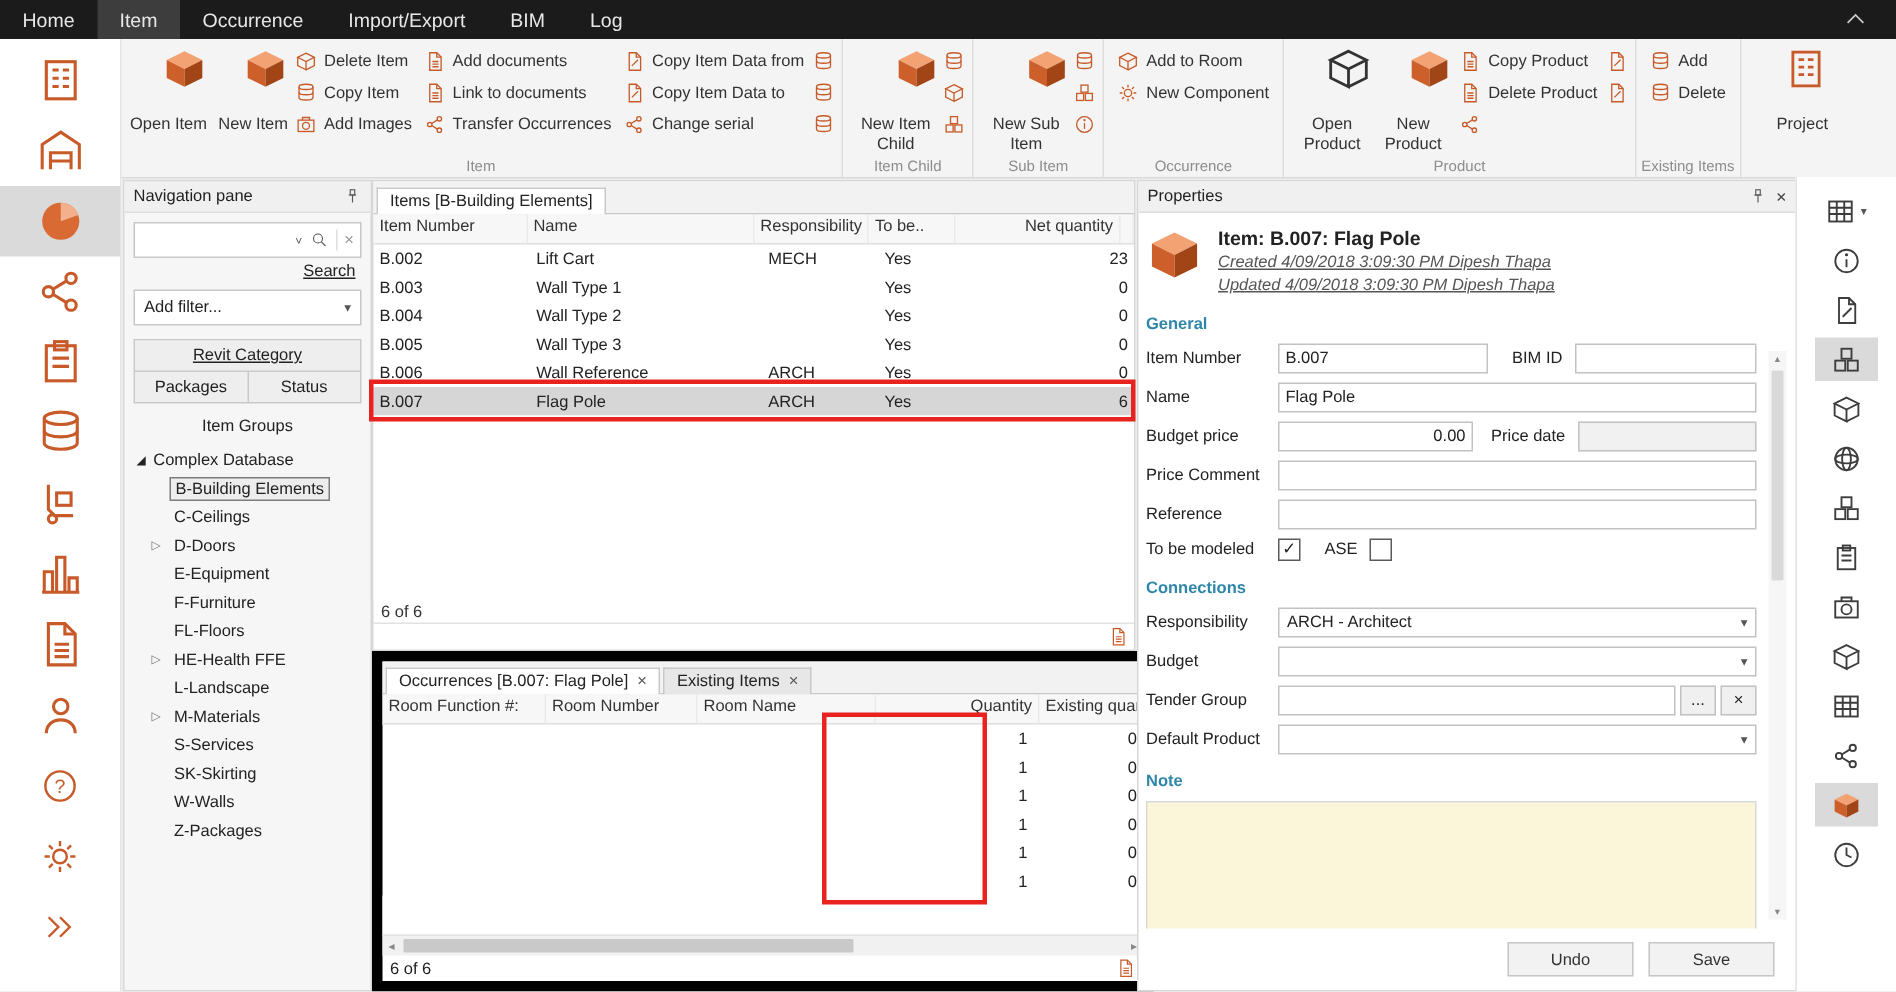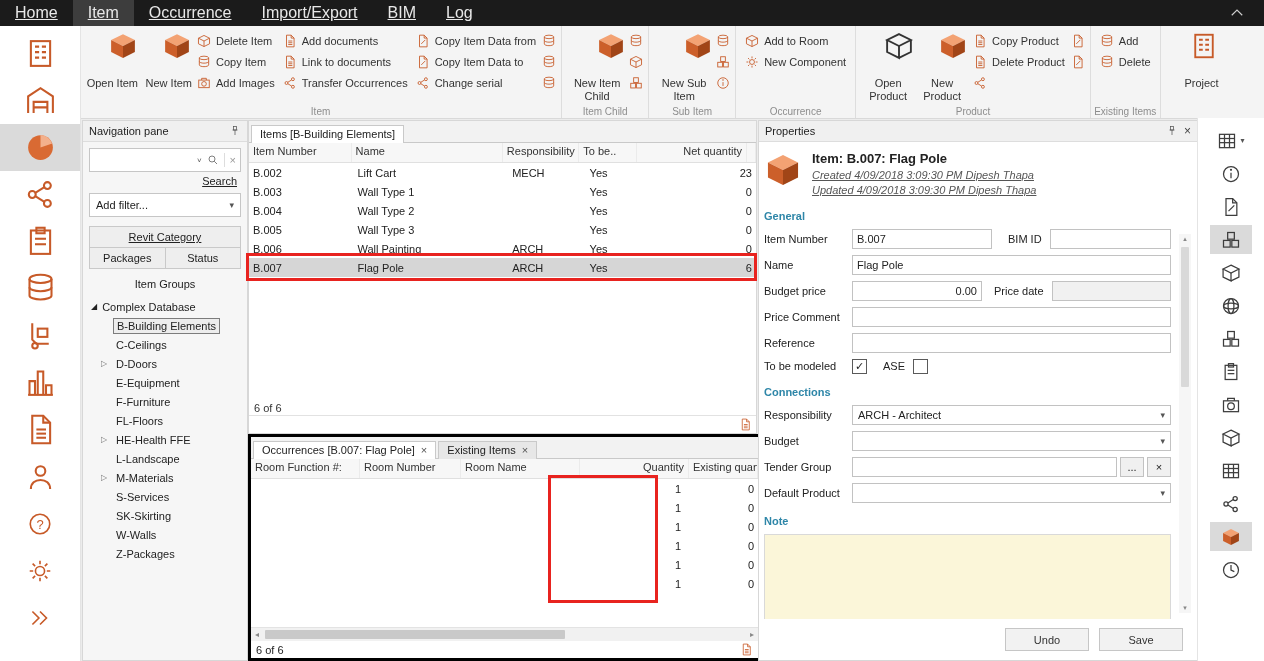--- a/index.html
+++ b/index.html
@@ -3,21 +3,21 @@
 <meta charset="utf-8">
 <style>
   html,body{margin:0;padding:0;}
   body{width:1264px;height:661px;position:relative;overflow:hidden;background:#ececec;
        font-family:"Liberation Sans",sans-serif;font-size:11px;color:#222;}
   svg{display:block;}
   .ic{stroke:currentColor;fill:none;stroke-width:1.5;}
 
   
   .titlebar{position:absolute;left:0;top:0;right:0;height:26px;background:#1b1b1b;display:flex;align-items:stretch;color:#e8e8e8;}
-  .tb-tab{padding:0 15px;display:flex;align-items:center;font-size:16px;text-decoration:underline;}
+  .tb-tab{padding:0 15px;display:flex;align-items:center;font-size:13px;}
   .tb-tab.active{background:#3d3d3d;}
   .tb-collapse{margin-left:auto;display:flex;align-items:center;padding:0 18px;color:#cfcfcf;}
 
   
   .ribbon{position:absolute;left:80px;right:0;top:26px;height:92px;background:#f4f4f4;border-bottom:1px solid #d9d9d9;display:flex;}
   .rgroup{position:relative;display:flex;align-items:flex-start;padding:3px 5px 14px 5px;border-right:1px solid #ddd;}
   .rgroup-label{position:absolute;bottom:1px;left:0;right:0;text-align:center;color:#8d8d8d;font-size:10px;}
   .bigbtn{width:52px;display:flex;flex-direction:column;align-items:flex-end;text-align:center;gap:16px;padding:2px 1px;color:#333;line-height:1.15;}
   .bigbtn svg{width:30px;height:30px;}
   .smallcol{display:flex;flex-direction:column;gap:7px;padding-top:5px;margin:0 4px;}
@@ -76,21 +76,21 @@
   .c-w100{width:100px;} .c-w152{width:152px;} .c-w72{width:72px;} .c-w52{width:52px;} .c-w108{width:108px;}
   .c-w92{width:92px;} .c-w110{width:110px;} .c-fill{flex:1;}
   .row-selected{background:#d6d6d6;}
 
   .items-panel{position:absolute;left:248px;top:120px;width:507px;height:312px;background:#fff;border:1px solid #d7d7d7;display:flex;flex-direction:column;}
   .panel-fill{flex:1;background:#fff;}
   .status-line{height:15px;display:flex;align-items:center;padding:0 5px;color:#333;}
   .panel-bottom{height:17px;border-top:1px solid #e2e2e2;display:flex;align-items:center;justify-content:flex-end;padding:0 4px;}
   .panel-bottom svg{width:13px;height:13px;color:#c75a28;}
 
-  .occ-panel{position:absolute;left:248px;top:434px;width:507px;bottom:0;background:#fff;border:3px solid #000000;display:flex;flex-direction:column;}
+  .occ-panel{position:absolute;left:248px;top:434px;width:507px;bottom:0;background:#fff;border:7px solid #000000;display:flex;flex-direction:column;}
   .hscroll{height:13px;background:#f1f1f1;border-top:1px solid #e3e3e3;display:flex;align-items:center;color:#888;font-size:8px;}
   .hscroll .thumb{height:9px;background:#c9c9c9;width:300px;margin:0 2px;border-radius:1px;}
   .hscroll .arr{width:12px;text-align:center;}
   .occ-footer{height:17px;display:flex;align-items:center;padding:0 5px;}
   .occ-footer .sp{flex:1;}
   .occ-footer svg{width:13px;height:13px;color:#c75a28;}
 
   
   .props-panel{position:absolute;left:758px;top:120px;width:438px;bottom:0;background:#fff;border:1px solid #d7d7d7;display:flex;flex-direction:column;}
   .props-body{flex:1;padding:9px 26px 0 5px;position:relative;overflow:hidden;}
@@ -794,21 +794,21 @@
   </div>
   <div class="gr">
     <div class="td c-w100">B.005</div>
       <div class="td c-w152">Wall Type 3</div>
       <div class="td c-w72"></div>
       <div class="td c-w52">Yes</div>
       <div class="td c-w108 num">0</div>
   </div>
   <div class="gr">
     <div class="td c-w100">B.006</div>
-      <div class="td c-w152">Wall Painting</div>
+      <div class="td c-w152">Wall Reference</div>
       <div class="td c-w72">ARCH</div>
       <div class="td c-w52">Yes</div>
       <div class="td c-w108 num">0</div>
   </div>
   <div class="gr row-selected">
     <div class="td c-w100">B.007</div>
       <div class="td c-w152">Flag Pole</div>
       <div class="td c-w72">ARCH</div>
       <div class="td c-w52">Yes</div>
       <div class="td c-w108 num">6</div>

